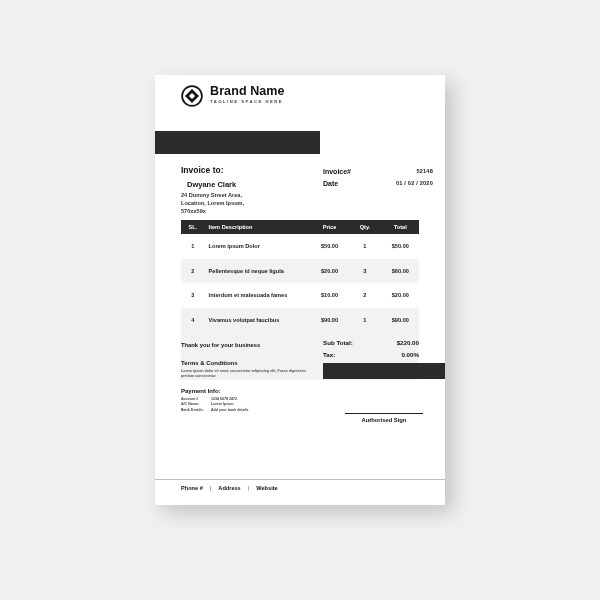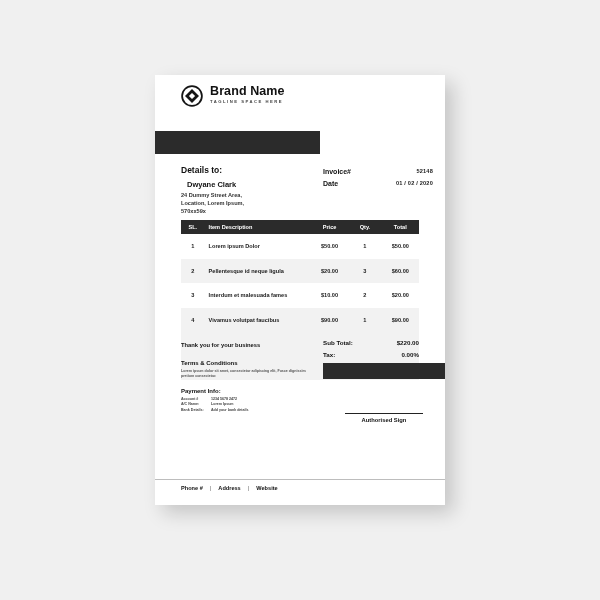--- a/index.html
+++ b/index.html
@@ -306,21 +306,21 @@
         <div class="brand-name">Brand Name</div>
         <div class="brand-tag">TAGLINE SPACE HERE</div>
       </div>
     </div>
 
     <div class="invoice-band">
       <div class="invoice-band-white"></div>
     </div>
 
     <div class="billto">
-      <div class="billto-label">Details to:</div>
+      <div class="billto-label">Invoice to:</div>
       <div class="billto-name">Dwyane Clark</div>
       <div class="billto-line">24 Dummy Street Area,</div>
       <div class="billto-line">Location, Lorem Ipsum,</div>
       <div class="billto-line">570xx59x</div>
     </div>
 
     <div class="meta">
       <div class="meta-row">
         <span class="meta-key">Invoice#</span>
         <span class="meta-val">52148</span>

